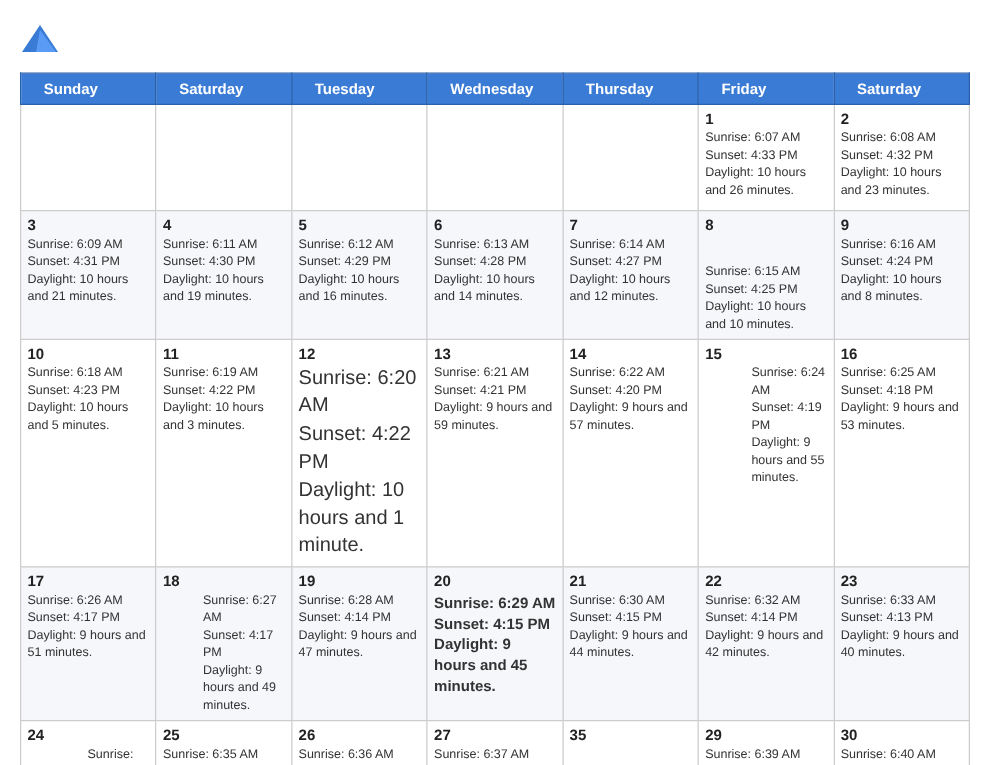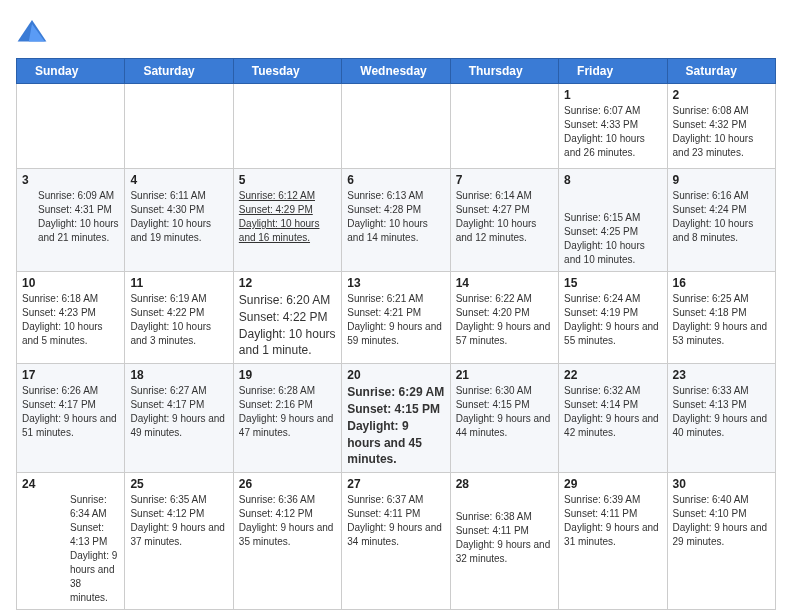--- a/index.html
+++ b/index.html
@@ -137,33 +137,33 @@
         <td>
           <span class="day-num">2</span>
           <div style="white-space: pre-line; font-size: 10px; line-height: 1.4;">Sunrise: 6:08 AM
 Sunset: 4:32 PM
 Daylight: 10 hours and 23 minutes.</div>
         </td>
       </tr>
       <tr>
         <td>
           <span class="day-num">3</span>
-          <div style="white-space: pre-line; font-size: 10px; line-height: 1.4; margin-left: 16px;">Sunrise: 6:09 AM
+          <div style="white-space: pre-line; font-size: 10px; line-height: 1.4;">Sunrise: 6:09 AM
 Sunset: 4:31 PM
 Daylight: 10 hours and 21 minutes.</div>
         </td>
         <td>
           <span class="day-num">4</span>
           <div style="white-space: pre-line; font-size: 10px; line-height: 1.4;">Sunrise: 6:11 AM
 Sunset: 4:30 PM
 Daylight: 10 hours and 19 minutes.</div>
         </td>
         <td>
           <span class="day-num">5</span>
-          <div style="white-space: pre-line; font-size: 10px; line-height: 1.4; text-decoration: underline;">Sunrise: 6:12 AM
+          <div style="white-space: pre-line; font-size: 10px; line-height: 1.4;">Sunrise: 6:12 AM
 Sunset: 4:29 PM
 Daylight: 10 hours and 16 minutes.</div>
         </td>
         <td>
           <span class="day-num">6</span>
           <div style="white-space: pre-line; font-size: 10px; line-height: 1.4;">Sunrise: 6:13 AM
 Sunset: 4:28 PM
 Daylight: 10 hours and 14 minutes.</div>
         </td>
         <td>
@@ -193,66 +193,66 @@
 Daylight: 10 hours and 5 minutes.</div>
         </td>
         <td>
           <span class="day-num">11</span>
           <div style="white-space: pre-line; font-size: 10px; line-height: 1.4;">Sunrise: 6:19 AM
 Sunset: 4:22 PM
 Daylight: 10 hours and 3 minutes.</div>
         </td>
         <td>
           <span class="day-num">12</span>
-          <div style="white-space: pre-line; font-size: 12px; line-height: 1.4;">Sunrise: 6:20 AM
+          <div style="white-space: pre-line; font-size: 16px; line-height: 1.4;">Sunrise: 6:20 AM
 Sunset: 4:22 PM
 Daylight: 10 hours and 1 minute.</div>
         </td>
         <td>
           <span class="day-num">13</span>
           <div style="white-space: pre-line; font-size: 10px; line-height: 1.4;">Sunrise: 6:21 AM
 Sunset: 4:21 PM
 Daylight: 9 hours and 59 minutes.</div>
         </td>
         <td>
           <span class="day-num">14</span>
           <div style="white-space: pre-line; font-size: 10px; line-height: 1.4;">Sunrise: 6:22 AM
 Sunset: 4:20 PM
 Daylight: 9 hours and 57 minutes.</div>
         </td>
         <td>
           <span class="day-num">15</span>
-          <div style="white-space: pre-line; font-size: 10px; line-height: 1.4;">Sunrise: 6:24 AM
+          <div style="white-space: pre-line; font-size: 10px; line-height: 1.4; margin-left: 37px;">Sunrise: 6:24 AM
 Sunset: 4:19 PM
 Daylight: 9 hours and 55 minutes.</div>
         </td>
         <td>
           <span class="day-num">16</span>
           <div style="white-space: pre-line; font-size: 10px; line-height: 1.4;">Sunrise: 6:25 AM
 Sunset: 4:18 PM
 Daylight: 9 hours and 53 minutes.</div>
         </td>
       </tr>
       <tr>
         <td>
           <span class="day-num">17</span>
           <div style="white-space: pre-line; font-size: 10px; line-height: 1.4;">Sunrise: 6:26 AM
 Sunset: 4:17 PM
 Daylight: 9 hours and 51 minutes.</div>
         </td>
         <td>
           <span class="day-num">18</span>
-          <div style="white-space: pre-line; font-size: 10px; line-height: 1.4;">Sunrise: 6:27 AM
+          <div style="white-space: pre-line; font-size: 10px; line-height: 1.4; margin-left: 32px;">Sunrise: 6:27 AM
 Sunset: 4:17 PM
 Daylight: 9 hours and 49 minutes.</div>
         </td>
         <td>
           <span class="day-num">19</span>
           <div style="white-space: pre-line; font-size: 10px; line-height: 1.4;">Sunrise: 6:28 AM
-Sunset: 2:16 PM
+Sunset: 4:14 PM
 Daylight: 9 hours and 47 minutes.</div>
         </td>
         <td>
           <span class="day-num">20</span>
           <div style="white-space: pre-line; font-size: 12px; line-height: 1.4; font-weight: bold;">Sunrise: 6:29 AM
 Sunset: 4:15 PM
 Daylight: 9 hours and 45 minutes.</div>
         </td>
         <td>
           <span class="day-num">21</span>
@@ -292,21 +292,21 @@
 Sunset: 4:12 PM
 Daylight: 9 hours and 35 minutes.</div>
         </td>
         <td>
           <span class="day-num">27</span>
           <div style="white-space: pre-line; font-size: 10px; line-height: 1.4;">Sunrise: 6:37 AM
 Sunset: 4:11 PM
 Daylight: 9 hours and 34 minutes.</div>
         </td>
         <td>
-          <span class="day-num">28</span>
+          <span class="day-num">35</span>
           <div style="white-space: pre-line; font-size: 10px; line-height: 1.4; margin-top: 19px;">Sunrise: 6:38 AM
 Sunset: 4:11 PM
 Daylight: 9 hours and 32 minutes.</div>
         </td>
         <td>
           <span class="day-num">29</span>
           <div style="white-space: pre-line; font-size: 10px; line-height: 1.4;">Sunrise: 6:39 AM
 Sunset: 4:11 PM
 Daylight: 9 hours and 31 minutes.</div>
         </td>

